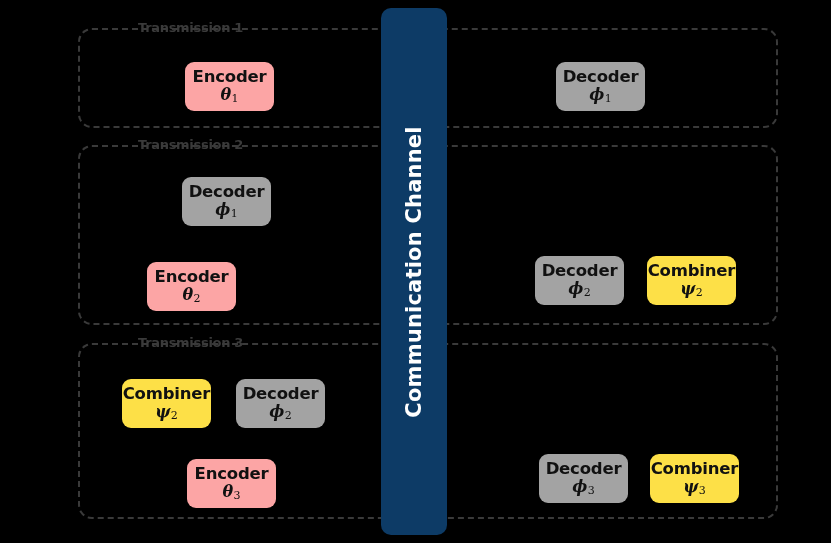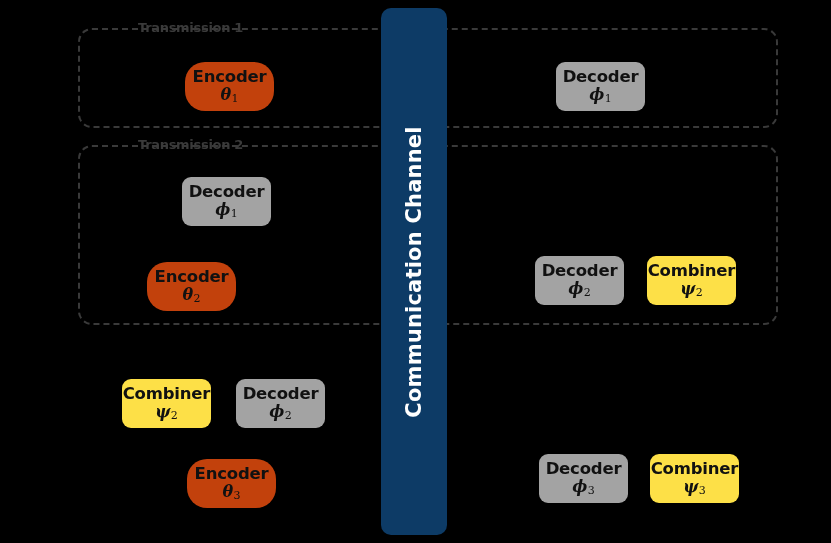--- a/index.html
+++ b/index.html
@@ -64,21 +64,21 @@
     text-align: center;
   }
   .node .param .sub {
     font-size: 11px;
     font-style: normal;
     font-weight: 400;
     vertical-align: -0.22em;
     margin-left: 0.5px;
   }
 
-  .kind-encoder  { background: #c2410c; border-radius: 20px; }
+  .kind-encoder  { background: #fca5a5; }
   .kind-decoder  { background: #a3a3a3; }
   .kind-combiner { background: #fde047; }
 
   
   #channel {
     position: absolute;
     box-sizing: border-box;
     background: #0D3B66;
     border-radius: 10px;
     z-index: 6;
@@ -131,20 +131,23 @@
   <div class="node kind-decoder" style="left:535px; top:256px; width:89px; height:49px;">
     <span class="title">Decoder</span>
     <span class="param"><span>ϕ</span><span class="sub">2</span></span>
   </div>
 
   <div class="node kind-combiner" style="left:647px; top:256px; width:89px; height:49px;">
     <span class="title">Combiner</span>
     <span class="param"><span>ψ</span><span class="sub">2</span></span>
   </div>
 
+  <div class="group" style="left:78px; top:343px; width:700px; height:176px;">
+    <span class="group-label">Transmission 3</span>
+  </div>
 
   <div class="node kind-combiner" style="left:122px; top:379px; width:89px; height:49px;">
     <span class="title">Combiner</span>
     <span class="param"><span>ψ</span><span class="sub">2</span></span>
   </div>
 
   <div class="node kind-decoder" style="left:236px; top:379px; width:89px; height:49px;">
     <span class="title">Decoder</span>
     <span class="param"><span>ϕ</span><span class="sub">2</span></span>
   </div>

